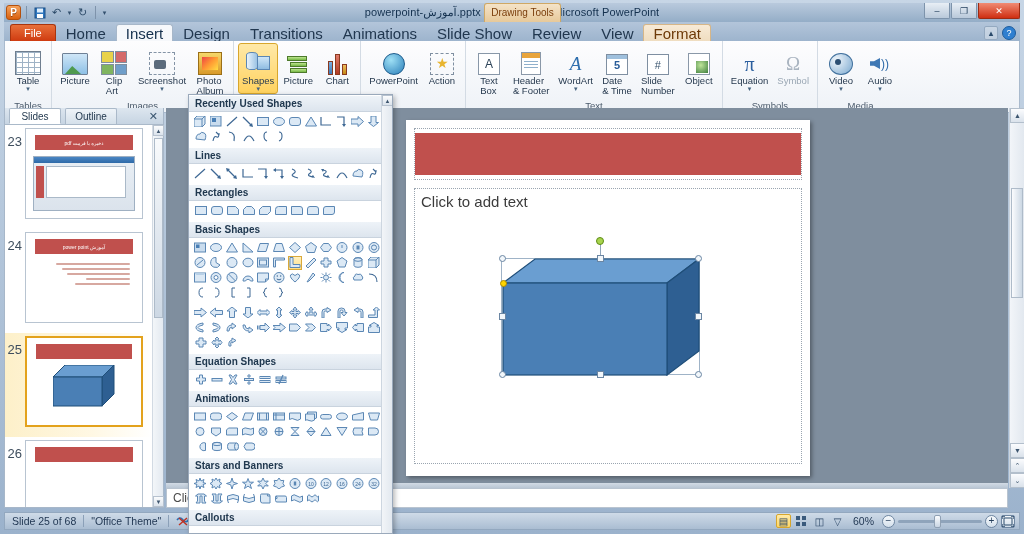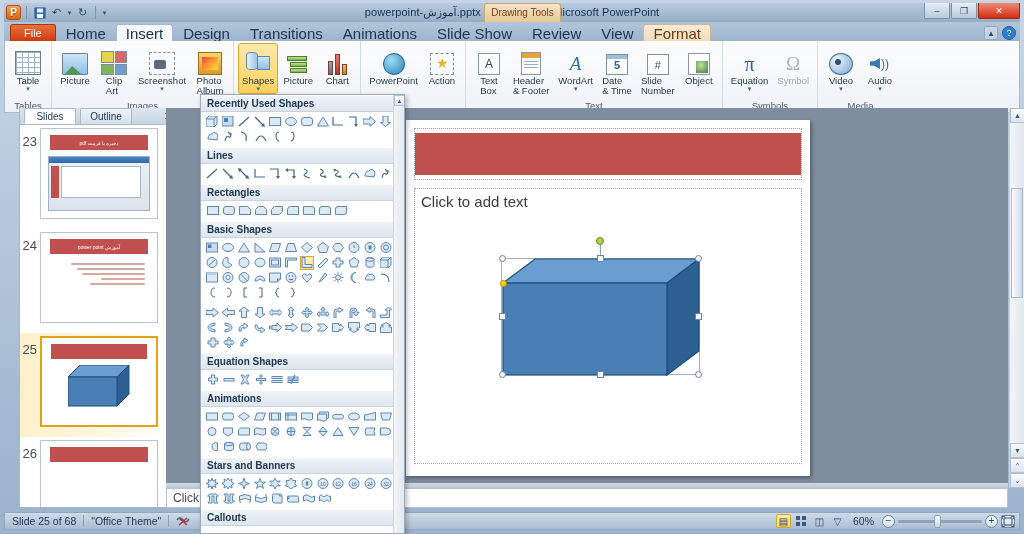--- a/index.html
+++ b/index.html
@@ -156,21 +156,21 @@
   .ic-video{width:24px;height:22px;border-radius:50%;
     background:radial-gradient(circle at 30% 30%,#f0f6fb,#7aa8cf);border:1px solid #3f6f9c;position:relative;}
   .ic-video:after{content:"";position:absolute;left:5px;top:5px;width:6px;height:6px;border-radius:50%;background:#2b4f73;}
   .ic-audio{width:24px;height:22px;position:relative;}
   .ic-audio .spk{position:absolute;left:2px;top:5px;width:10px;height:11px;background:#3f78b4;
     clip-path:polygon(0 30%,40% 30%,100% 0,100% 100%,40% 70%,0 70%);}
   .ic-audio .wv{position:absolute;right:3px;top:4px;font-size:12px;color:#2f6aa8;}
 
   
   .shapesmenu{
-    position:absolute; left:200px; top:94px; width:205px; height:440px;
+    position:absolute; left:188px; top:94px; width:205px; height:440px;
     background:#fff; border:1px solid #9aa9bb; box-shadow:2px 2px 5px rgba(0,0,0,.28);
     z-index:40; overflow:hidden;
   }
   .sm-scroll{ position:absolute; right:0; top:0; width:11px; height:100%;
     background:linear-gradient(90deg,#f2f5f8,#e2e8ef); border-left:1px solid #cdd6e0;}
   .sm-arrow{ width:11px;height:11px;background:linear-gradient(#fbfcfd,#dbe3ec);
     border:1px solid #b7c2cf; font-size:6px; display:flex;align-items:center;justify-content:center;color:#3d556e;}
   .sm-inner{ position:absolute;left:0;top:0;right:11px;bottom:0;padding:0;}
   .sm-head{
     background:linear-gradient(#eef3f8,#dde5ee);
@@ -179,21 +179,21 @@
   }
   .sm-rows{ padding:2px 0 3px 4px; }
   .sm-row{ display:flex; gap:1px; height:15px; align-items:center;}
   .shp{ width:15px;height:14px;display:flex;align-items:center;justify-content:center;
         font-size:11px; color:#3e6894; position:relative; }
   .shp.sel{ background:linear-gradient(#fff0c0,#ffdf86); border:1px solid #d9a93a;}
   .shp svg{ display:block; }
 
   
   .leftpane{
-    position:absolute; left:19px; top:108px; width:160px; bottom:26px;
+    position:absolute; left:4px; top:108px; width:160px; bottom:26px;
     background:#fff; border:1px solid #a7b7c9; border-top:none;
   }
   .lp-tabs{ display:flex; height:17px; background:linear-gradient(#dde6ef,#c6d4e2);
     border-bottom:1px solid #aab9c9; align-items:flex-end; position:relative;}
   .lp-tab{ width:52px; text-align:center; font-size:10px; color:#23394f; height:16px; line-height:15px;
     border:1px solid #aab9c9; border-bottom:none; border-radius:2px 2px 0 0; margin-left:4px;
     background:linear-gradient(#eef3f8,#d5e0ea);}
   .lp-tab.active{ background:#fff; border-bottom:1px solid #fff;}
   .lp-close{ position:absolute; right:5px; bottom:1px; font-size:11px; color:#3a5670;}
   .lp-body{ position:absolute; left:0; right:11px; top:17px; bottom:0; overflow:hidden; background:#fff;}

